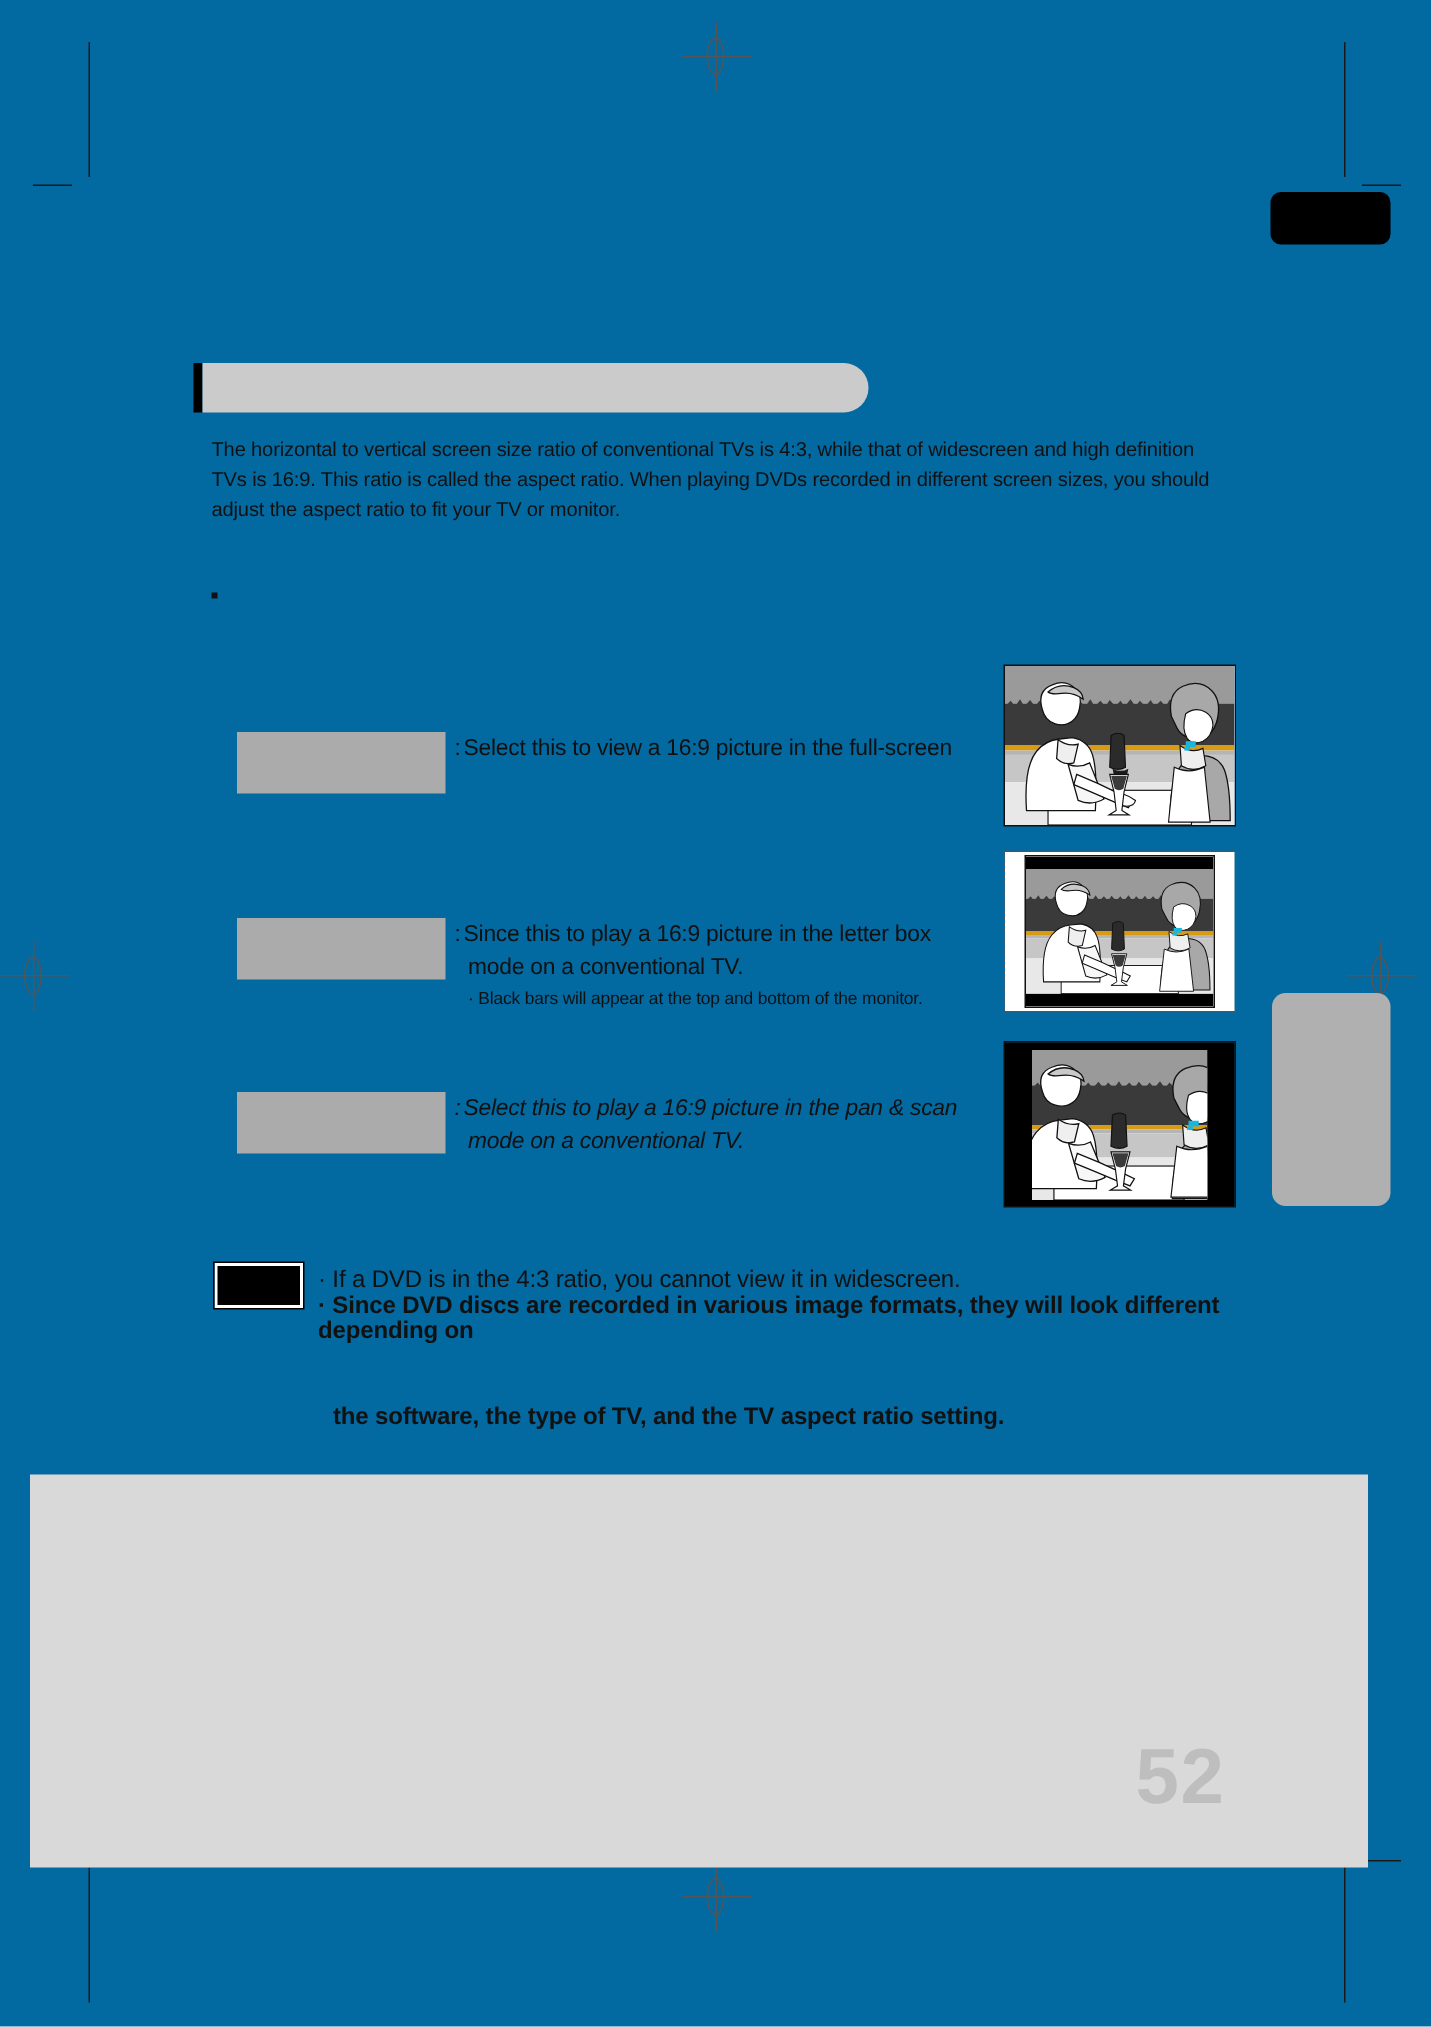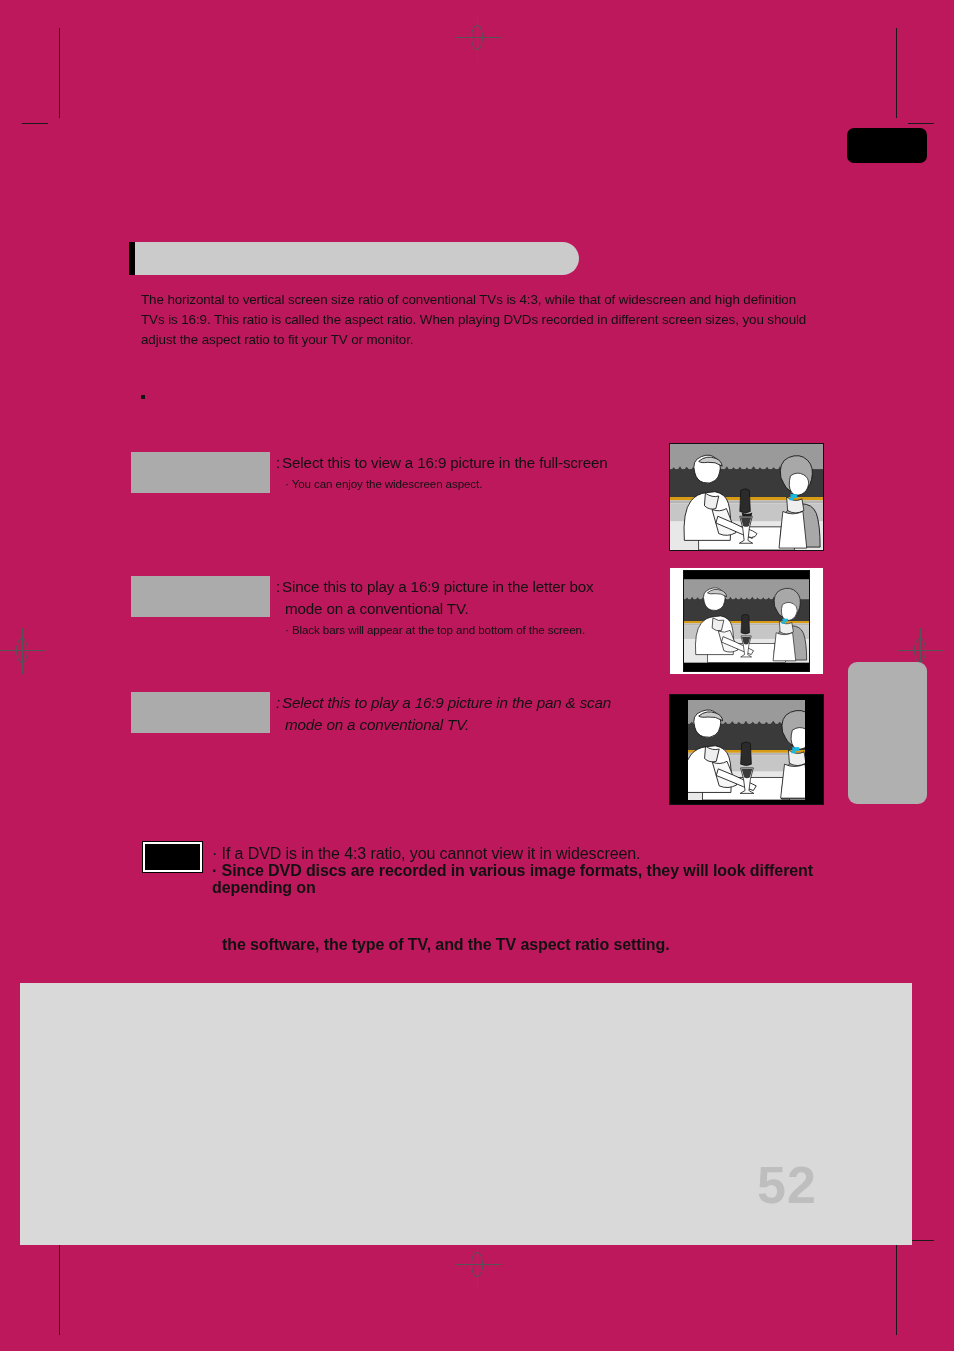--- a/index.html
+++ b/index.html
@@ -7,21 +7,21 @@
     padding: 0;
     background: #ffffff;
   }
   body {
     font-family: "Liberation Sans", sans-serif;
   }
   #page {
     position: relative;
     width: 954px;
     height: 1351px;
-    background: #be185d;
+    background: #0369a1;
     overflow: hidden;
   }
 
   
   .cropmark {
     position: absolute;
     background: #1a1a1a;
   }
   .reg {
     position: absolute;
@@ -117,22 +117,23 @@
     height: 4px;
     background: #111;
     margin-right: 7px;
     margin-top: 7px;
     flex: 0 0 auto;
   }
 
   
   .option-row {
     position: absolute;
-    left: 131px;
+    left: 158px;
     right: 0;
+    margin-top: 36px;
   }
   .opt-label {
     position: absolute;
     left: 0;
     background: #ababab;
     width: 139px;
     height: 41px;
   }
   .opt-text {
     position: absolute;
@@ -275,23 +276,20 @@
   <div class="lone-bullet" style="left:141px; top:388px; width:500px;">
     <span class="dot"></span>
     <span></span>
   </div>
 
   <div class="option-row" style="top:452px; height:110px;">
     <div class="opt-label" style="top:0;"></div>
     <div class="opt-text">
       <div class="opt-main">
         <span class="colon">:</span><span>Select this to view a 16:9 picture in the full-screen</span>
-      </div>
-      <div class="opt-sub">
-        <span>· You can enjoy the widescreen aspect.</span>
       </div>
     </div>
   </div>
 
   <div class="tv-shot bordered" style="left:669px; top:443px; width:155px; height:108px;">
     <div class="tv-inner">
       <div class="scene" style="left:0; top:0; width:153px; height:106px;">
         <svg width="153" height="106" viewBox="0 0 320 220" preserveAspectRatio="none">
           <rect x="0" y="0" width="320" height="220" fill="#ffffff"></rect>
 
@@ -340,21 +338,21 @@
   </div>
 
   <div class="option-row" style="top:576px; height:110px;">
     <div class="opt-label" style="top:0;"></div>
     <div class="opt-text">
       <div class="opt-main">
         <span class="colon">:</span><span>Since this to play a 16:9 picture in the letter box</span>
         <span class="indent">mode on a conventional TV.</span>
       </div>
       <div class="opt-sub" style="width:380px;">
-        <span>· Black bars will appear at the top and bottom of the screen.</span>
+        <span>· Black bars will appear at the top and bottom of the monitor.</span>
       </div>
     </div>
   </div>
 
   <div class="tv-shot dotted" style="left:669px; top:567px; width:155px; height:108px;">
     <div class="tv-inner" style="background:#ffffff;">
       <div class="scene" style="left:13px; top:2px; width:127px; height:102px; border:1px solid #111; box-sizing:border-box;">
         <svg width="125" height="100" viewBox="0 0 320 256" preserveAspectRatio="none">
           <rect x="0" y="0" width="320" height="256" fill="#000000"></rect>
           <g transform="translate(0,22)">

